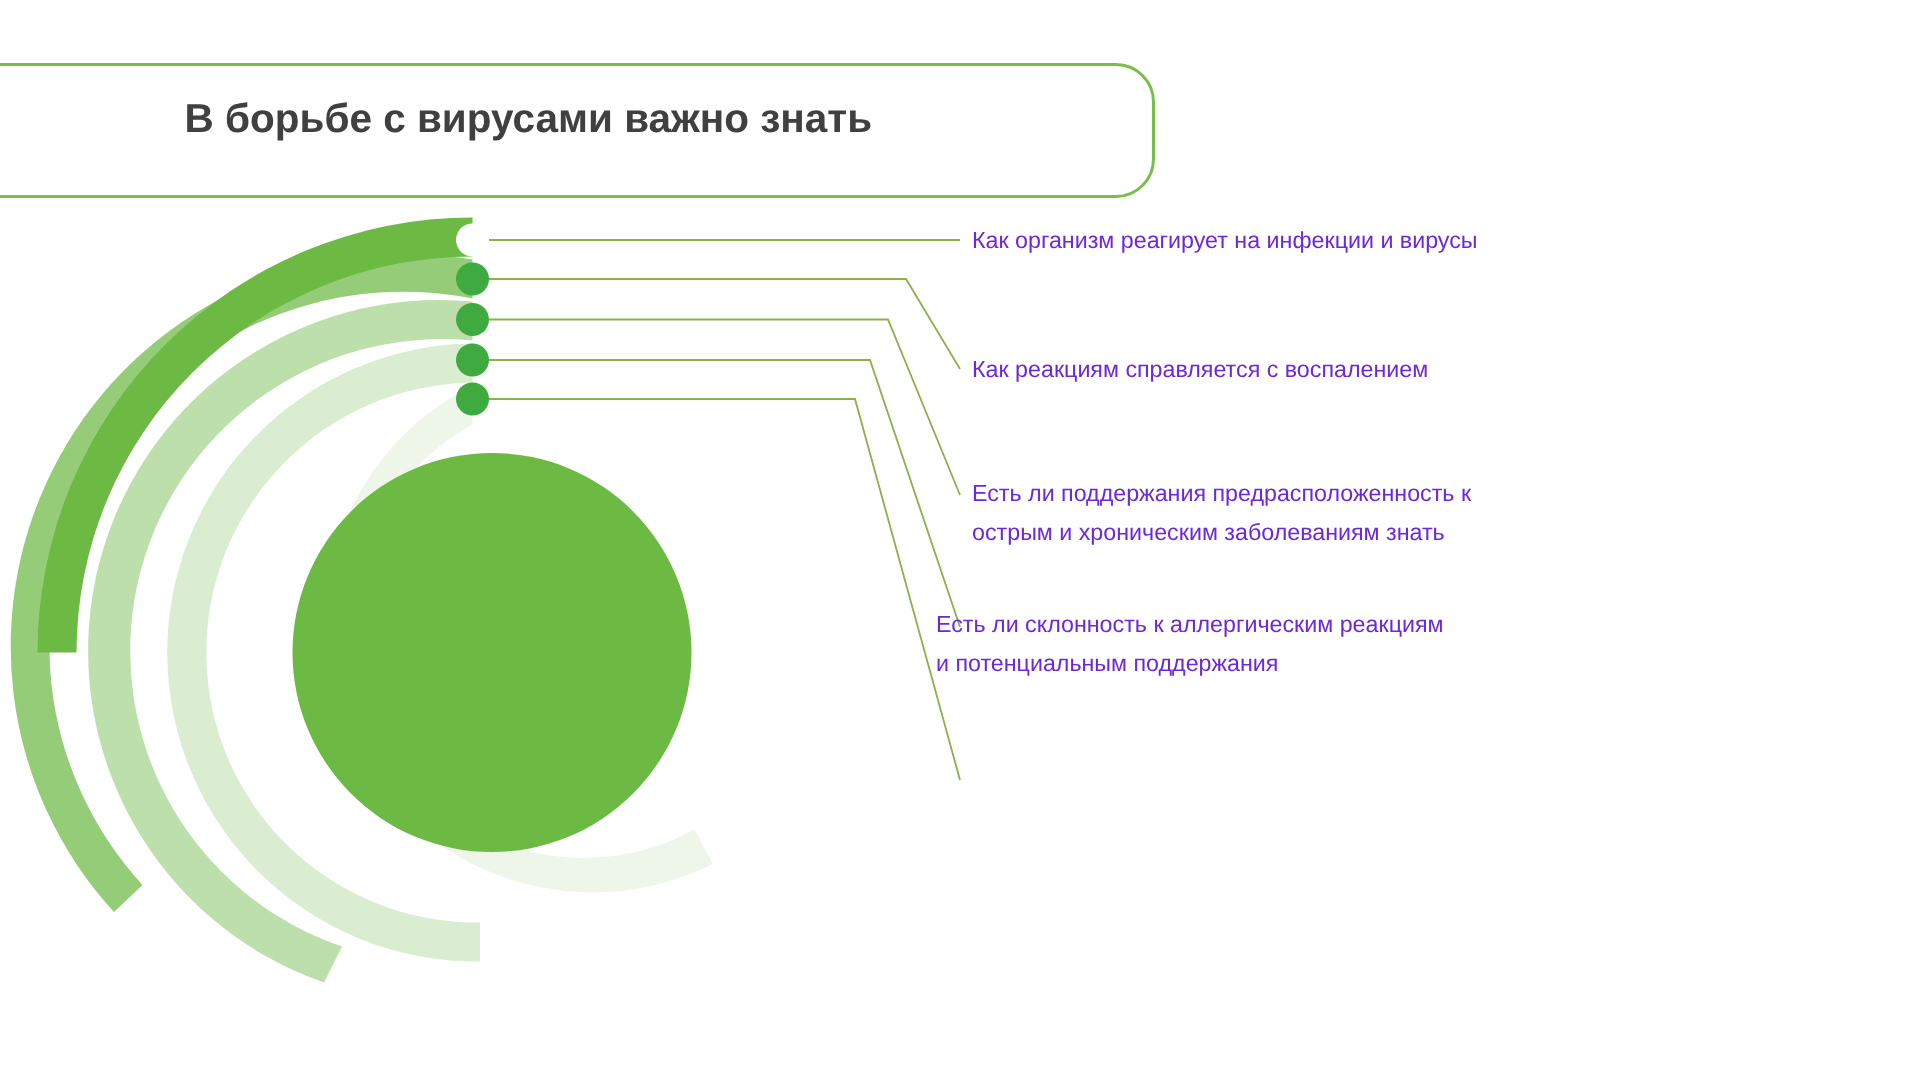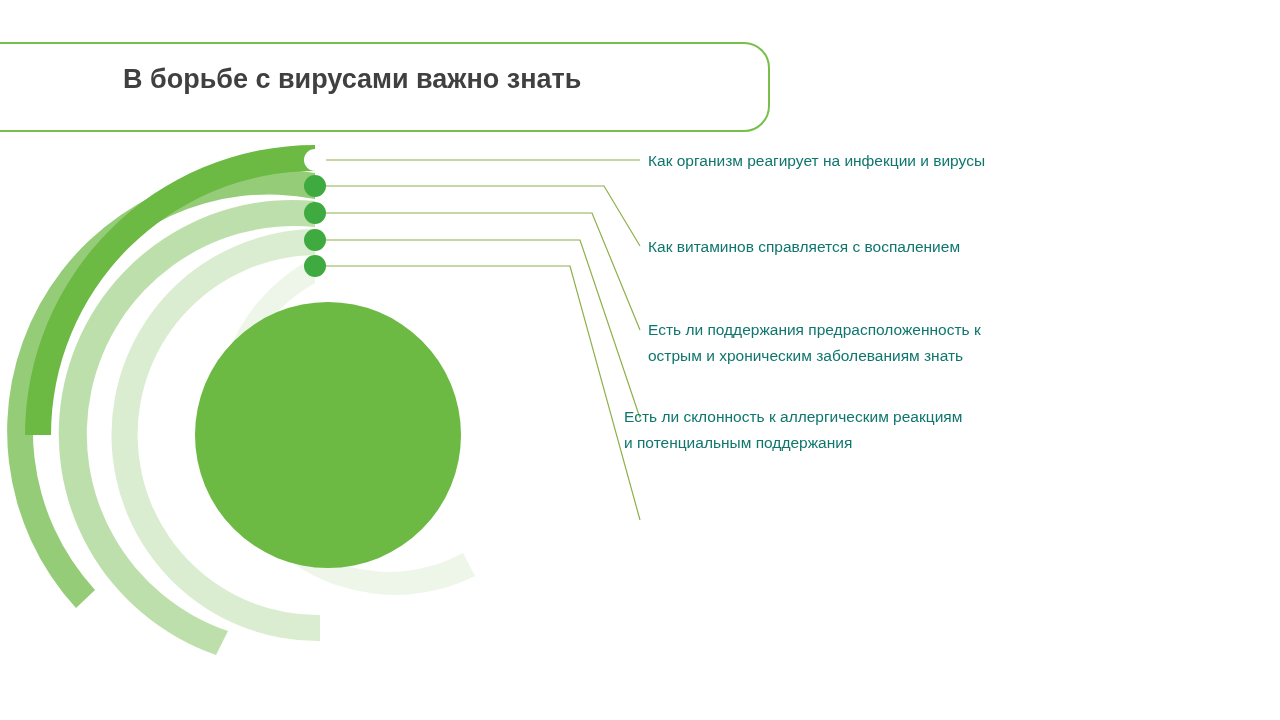--- a/index.html
+++ b/index.html
@@ -52,21 +52,21 @@
     top: 0;
     width: 1280px;
     height: 720px;
   }
 
   
   .item-text {
     position: absolute;
     font-size: 15.5px;
     line-height: 26px;
-    color: #0f766e;
+    color: #6d28d9;
     width: 500px;
   }
 
   .item-line {
     display: block;
   }
 </style>
 </head>
 <body>
 
@@ -124,21 +124,21 @@
   </svg>
 
   <div id="title-banner"></div>
   <div id="title-text">В борьбе с вирусами важно знать</div>
 
   <div class="item-text" style="left:648px; top:148px;">
     <span class="item-line">Как организм реагирует на инфекции и вирусы</span>
   </div>
 
   <div class="item-text" style="left:648px; top:234px;">
-    <span class="item-line">Как витаминов справляется с воспалением</span>
+    <span class="item-line">Как реакциям справляется с воспалением</span>
   </div>
 
   <div class="item-text" style="left:648px; top:317px;">
     <span class="item-line">Есть ли поддержания предрасположенность к</span>
     <span class="item-line">острым и хроническим заболеваниям знать</span>
   </div>
 
   <div class="item-text" style="left:624px; top:404px;">
     <span class="item-line">Есть ли склонность к аллергическим реакциям</span>
     <span class="item-line">и потенциальным поддержания</span>

